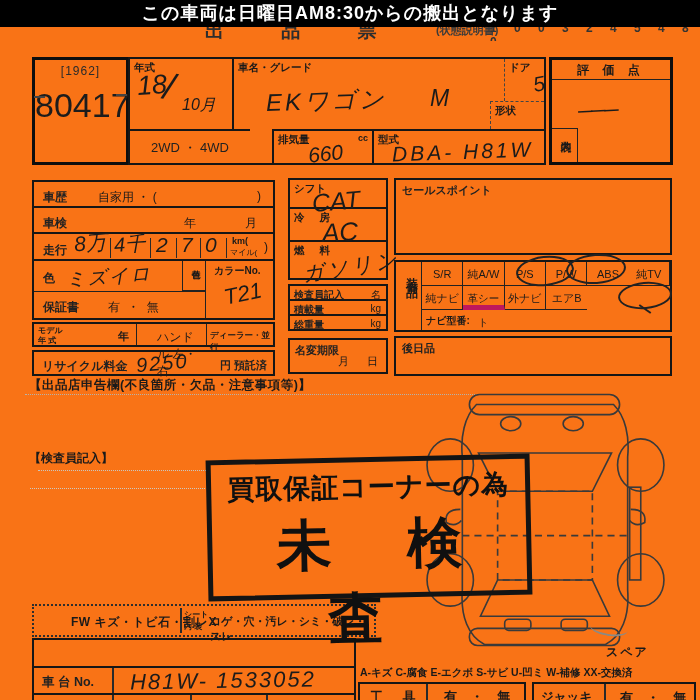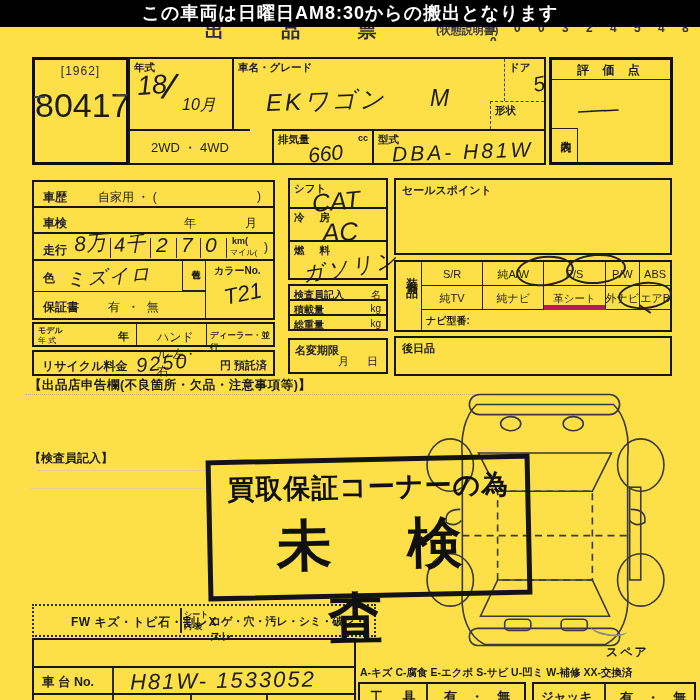--- a/index.html
+++ b/index.html
@@ -1,18 +1,18 @@
 <!DOCTYPE html>
 <html><head>
 <meta charset="utf-8">
 <style>
   * { margin:0; padding:0; box-sizing:border-box; }
   html,body { background:#ffffff; }
   body { width:700px; height:700px; font-family:"Liberation Sans", sans-serif; }
-  #sheet { position:relative; width:700px; height:700px; background:#fde047; overflow:hidden; color:#1a1a1a; }
+  #sheet { position:relative; width:700px; height:700px; background:#f97316; overflow:hidden; color:#1a1a1a; }
   .abs { position:absolute; }
   .bx { position:absolute; border:2px solid #161616; }
   .bx3 { position:absolute; border:3px solid #0e0e0e; }
   .lbl { font-size:11px; font-weight:bold; color:#222; white-space:nowrap; }
   .hw { font-style:italic; color:#1b1b1b; white-space:nowrap; line-height:1; }
   .vert { writing-mode:vertical-rl; text-orientation:upright; }
   .divv { position:absolute; background:#2a2a2a; }
   .circle-mark { position:absolute; border:2px solid #222; border-radius:50%; background:transparent; z-index:4; }
   .dotline { position:absolute; border-top:1px dotted #b5b2ab; }
   svg { display:block; }
@@ -160,21 +160,21 @@
   </div>
 
   <div class="bx" style="left:394px;top:178px;width:278px;height:77px;">
     <span class="abs lbl" style="left:6px;top:3px;text-align:right;">セールスポイント</span>
   </div>
 
   <div class="bx" style="left:394px;top:260px;width:278px;height:72px;">
     <div class="abs" style="left:0;top:0;width:26px;height:100%;border-right:1.5px solid #222;">
       <span class="vert abs" style="left:7px;top:5px;font-size:12px;font-weight:bold;letter-spacing:5px;">装備品</span>
     </div>
-    <div class="abs" style="left:26px;top:0;width:248px;height:68px;display:grid;grid-template-columns:repeat(3,1fr);grid-template-rows:24px 24px 20px;">
+    <div class="abs" style="left:26px;top:0;width:248px;height:68px;display:grid;grid-template-columns:repeat(6,1fr);grid-template-rows:24px 24px 20px;">
       <div style="border-right:1px solid #222;border-bottom:1px solid #222;text-align:center;font-size:11px;line-height:24px;">S/R</div>
       <div style="border-right:1px solid #222;border-bottom:1px solid #222;text-align:center;font-size:11px;line-height:24px;">純A/W</div>
       <div style="border-right:1px solid #222;border-bottom:1px solid #222;text-align:center;font-size:11px;line-height:24px;">P/S</div>
       <div style="border-right:1px solid #222;border-bottom:1px solid #222;text-align:center;font-size:11px;line-height:24px;">P/W</div>
       <div style="border-bottom:1px solid #222;text-align:center;font-size:11px;line-height:24px;">ABS</div>
       <div style="border-right:1px solid #222;border-bottom:1px solid #222;text-align:center;font-size:11px;line-height:24px;">純TV</div>
       <div style="border-right:1px solid #222;border-bottom:1px solid #222;text-align:center;font-size:11px;line-height:24px;">純ナビ</div>
       <div style="border-right:1px solid #222;border-bottom:5px solid #be185d;text-align:center;font-size:10.5px;line-height:24px;">革シート</div>
       <div style="border-right:1px solid #222;border-bottom:1px solid #222;text-align:center;font-size:11px;line-height:24px;">外ナビ</div>
       <div style="border-bottom:1px solid #222;text-align:center;font-size:11px;line-height:24px;">エアB</div>
@@ -186,21 +186,21 @@
   <div class="circle-mark" style="left:566px;top:254px;width:60px;height:30px;transform:rotate(-4deg);"></div>
   <div class="circle-mark" style="left:618px;top:282px;width:54px;height:27px;transform:rotate(-5deg);"></div>
   <div class="abs" style="left:638px;top:308px;width:14px;height:2px;background:#222;transform:rotate(35deg);"></div>
 
   <div class="bx" style="left:394px;top:336px;width:278px;height:40px;">
     <span class="abs lbl" style="left:6px;top:3px;">後日品</span>
   </div>
 
   <div class="bx" style="left:32px;top:322px;width:243px;height:25px;">
     <span class="abs" style="left:4px;top:1px;font-size:8px;font-weight:bold;">モデル</span>
-    <span class="abs" style="left:4px;top:11px;font-size:8px;font-weight:normal;">年 式</span>
+    <span class="abs" style="left:4px;top:11px;font-size:8px;font-weight:bold;">年 式</span>
     <span class="abs" style="left:84px;top:5px;font-size:11px;font-weight:bold;">年</span>
     <div class="abs" style="left:102px;top:0;width:70px;height:100%;border-left:1.5px solid #222;">
       <span class="abs" style="left:20px;top:5px;font-size:12px;font-weight:normal;">ハンドル 左・右</span>
     </div>
     <div class="abs" style="left:172px;top:0;width:69px;height:100%;border-left:1.5px solid #222;">
       <span class="abs" style="left:3px;top:6px;font-size:8.5px;font-weight:bold;">ディーラー・並行</span>
     </div>
   </div>
 
   <div class="bx" style="left:32px;top:350px;width:243px;height:26px;">

